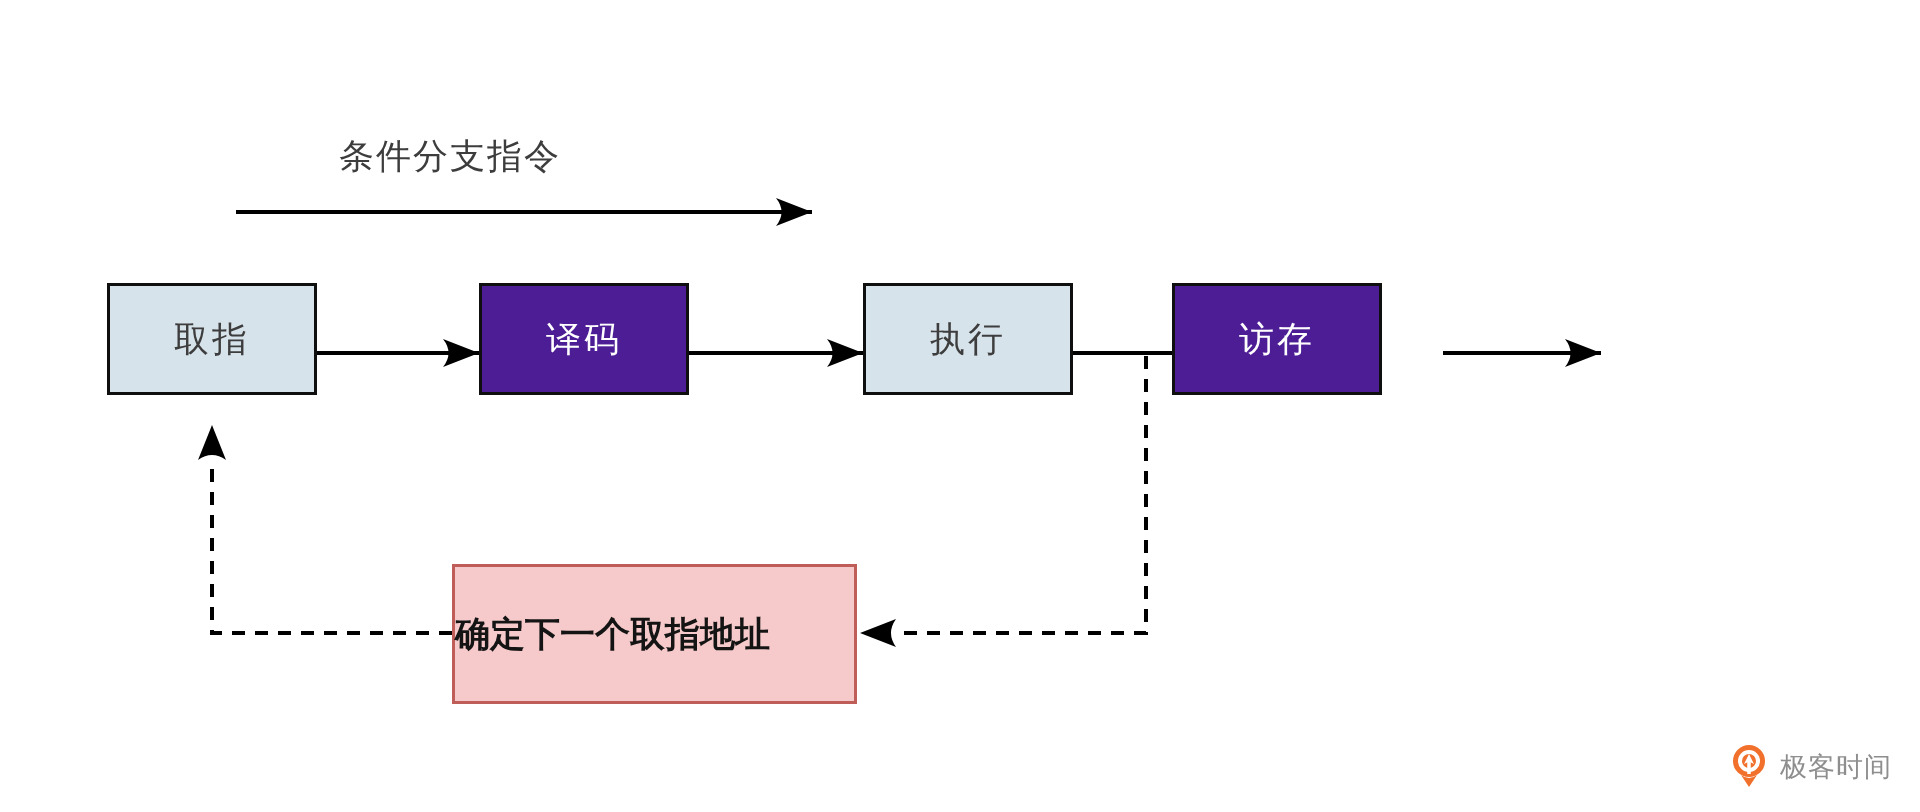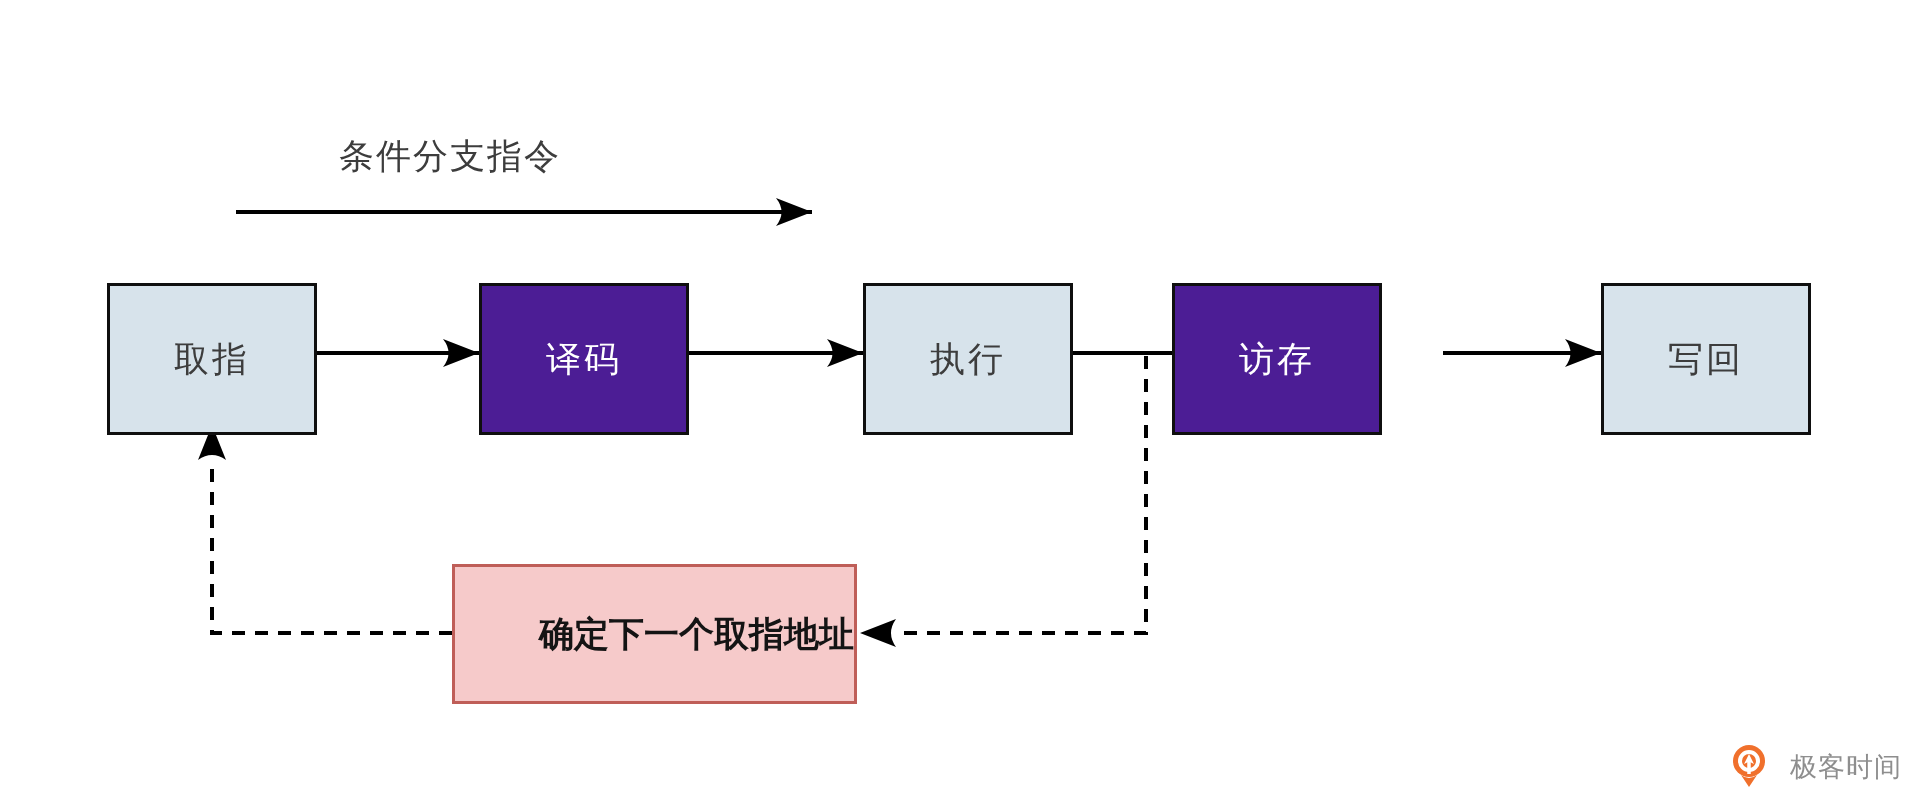--- a/index.html
+++ b/index.html
@@ -18,21 +18,21 @@
   .arrow-layer {
     position: absolute;
     left: 0; top: 0;
     width: 1920px;
     height: 812px;
   }
   .stage-box {
     position: absolute;
     top: 283px;
     width: 210px;
-    height: 152px;
+    height: 112px;
     box-sizing: border-box;
     border: 3px solid #0f0f0f;
     display: flex;
     align-items: center;
     justify-content: center;
     font-size: 35px;
     letter-spacing: 3px;
   }
   .stage-light {
     background: #d7e3eb;
@@ -57,33 +57,33 @@
     position: absolute;
     left: 452px;
     top: 564px;
     width: 405px;
     height: 140px;
     box-sizing: border-box;
     background: #f6caca;
     border: 3px solid #bf5e58;
     display: flex;
     align-items: center;
-    justify-content: flex-end;
+    justify-content: flex-start;
     font-size: 35px;
     font-weight: bold;
     color: #141414;
     white-space: nowrap;
   }
   .watermark {
     position: absolute;
     left: 1732px;
     top: 744px;
     display: flex;
     align-items: center;
-    gap: 24px;
+    gap: 14px;
   }
   .watermark-text {
     font-size: 27px;
     color: #8e8e8e;
     letter-spacing: 1px;
     white-space: nowrap;
   }
 </style>
 </head>
 <body>
@@ -118,23 +118,20 @@
   </div>
   <div class="stage-box stage-dark" style="left:479px">
     <span>译码</span>
   </div>
   <div class="stage-box stage-light" style="left:863px">
     <span>执行</span>
   </div>
   <div class="stage-box stage-dark" style="left:1172px">
     <span>访存</span>
   </div>
-  <div class="stage-box stage-light" style="left:1601px">
-    <span>写回</span>
-  </div>
 
   <div class="feedback-box">
     <span>确定下一个取指地址</span>
   </div>
 
   <div class="watermark">
     <svg width="34" height="46" viewBox="0 0 34 46" xmlns="http://www.w3.org/2000/svg">
       <circle cx="17" cy="17" r="16" fill="#f0702c"></circle>
       <circle cx="17" cy="17" r="9" fill="none" stroke="#ffffff" stroke-width="4"></circle>
       <path d="M17 10 L22 20 L17 17.5 L12 20 Z" fill="#ffffff"></path>

